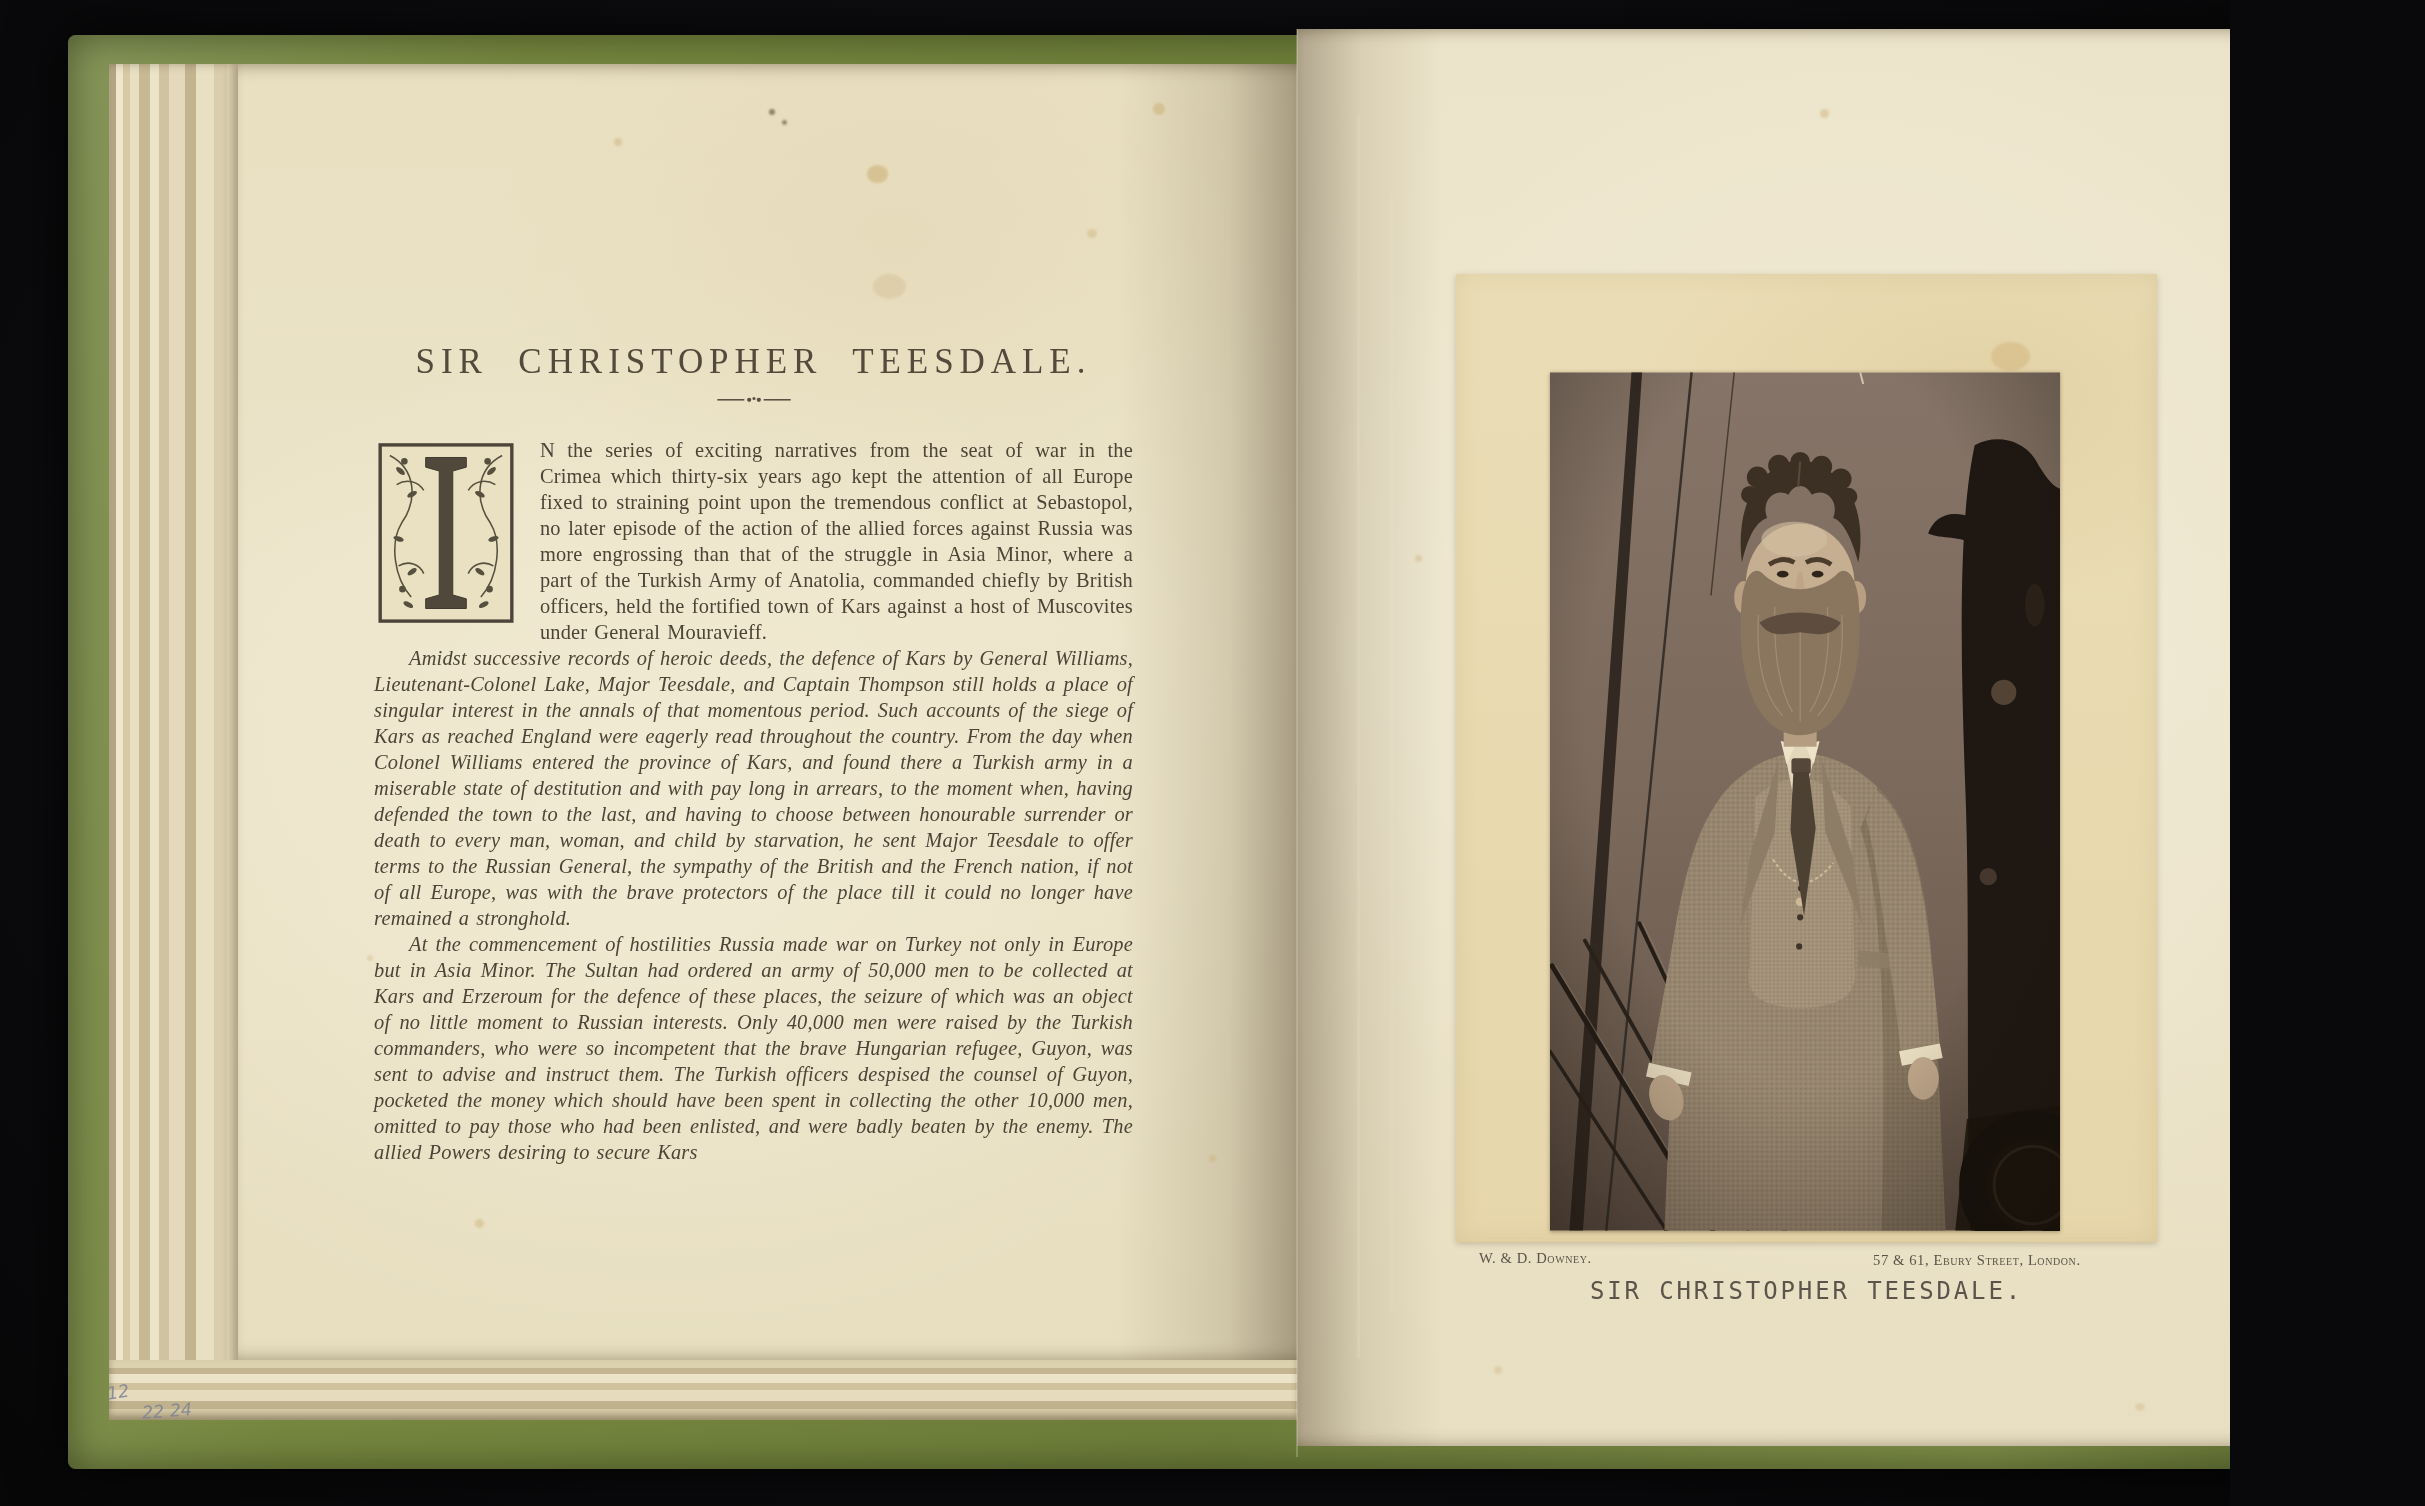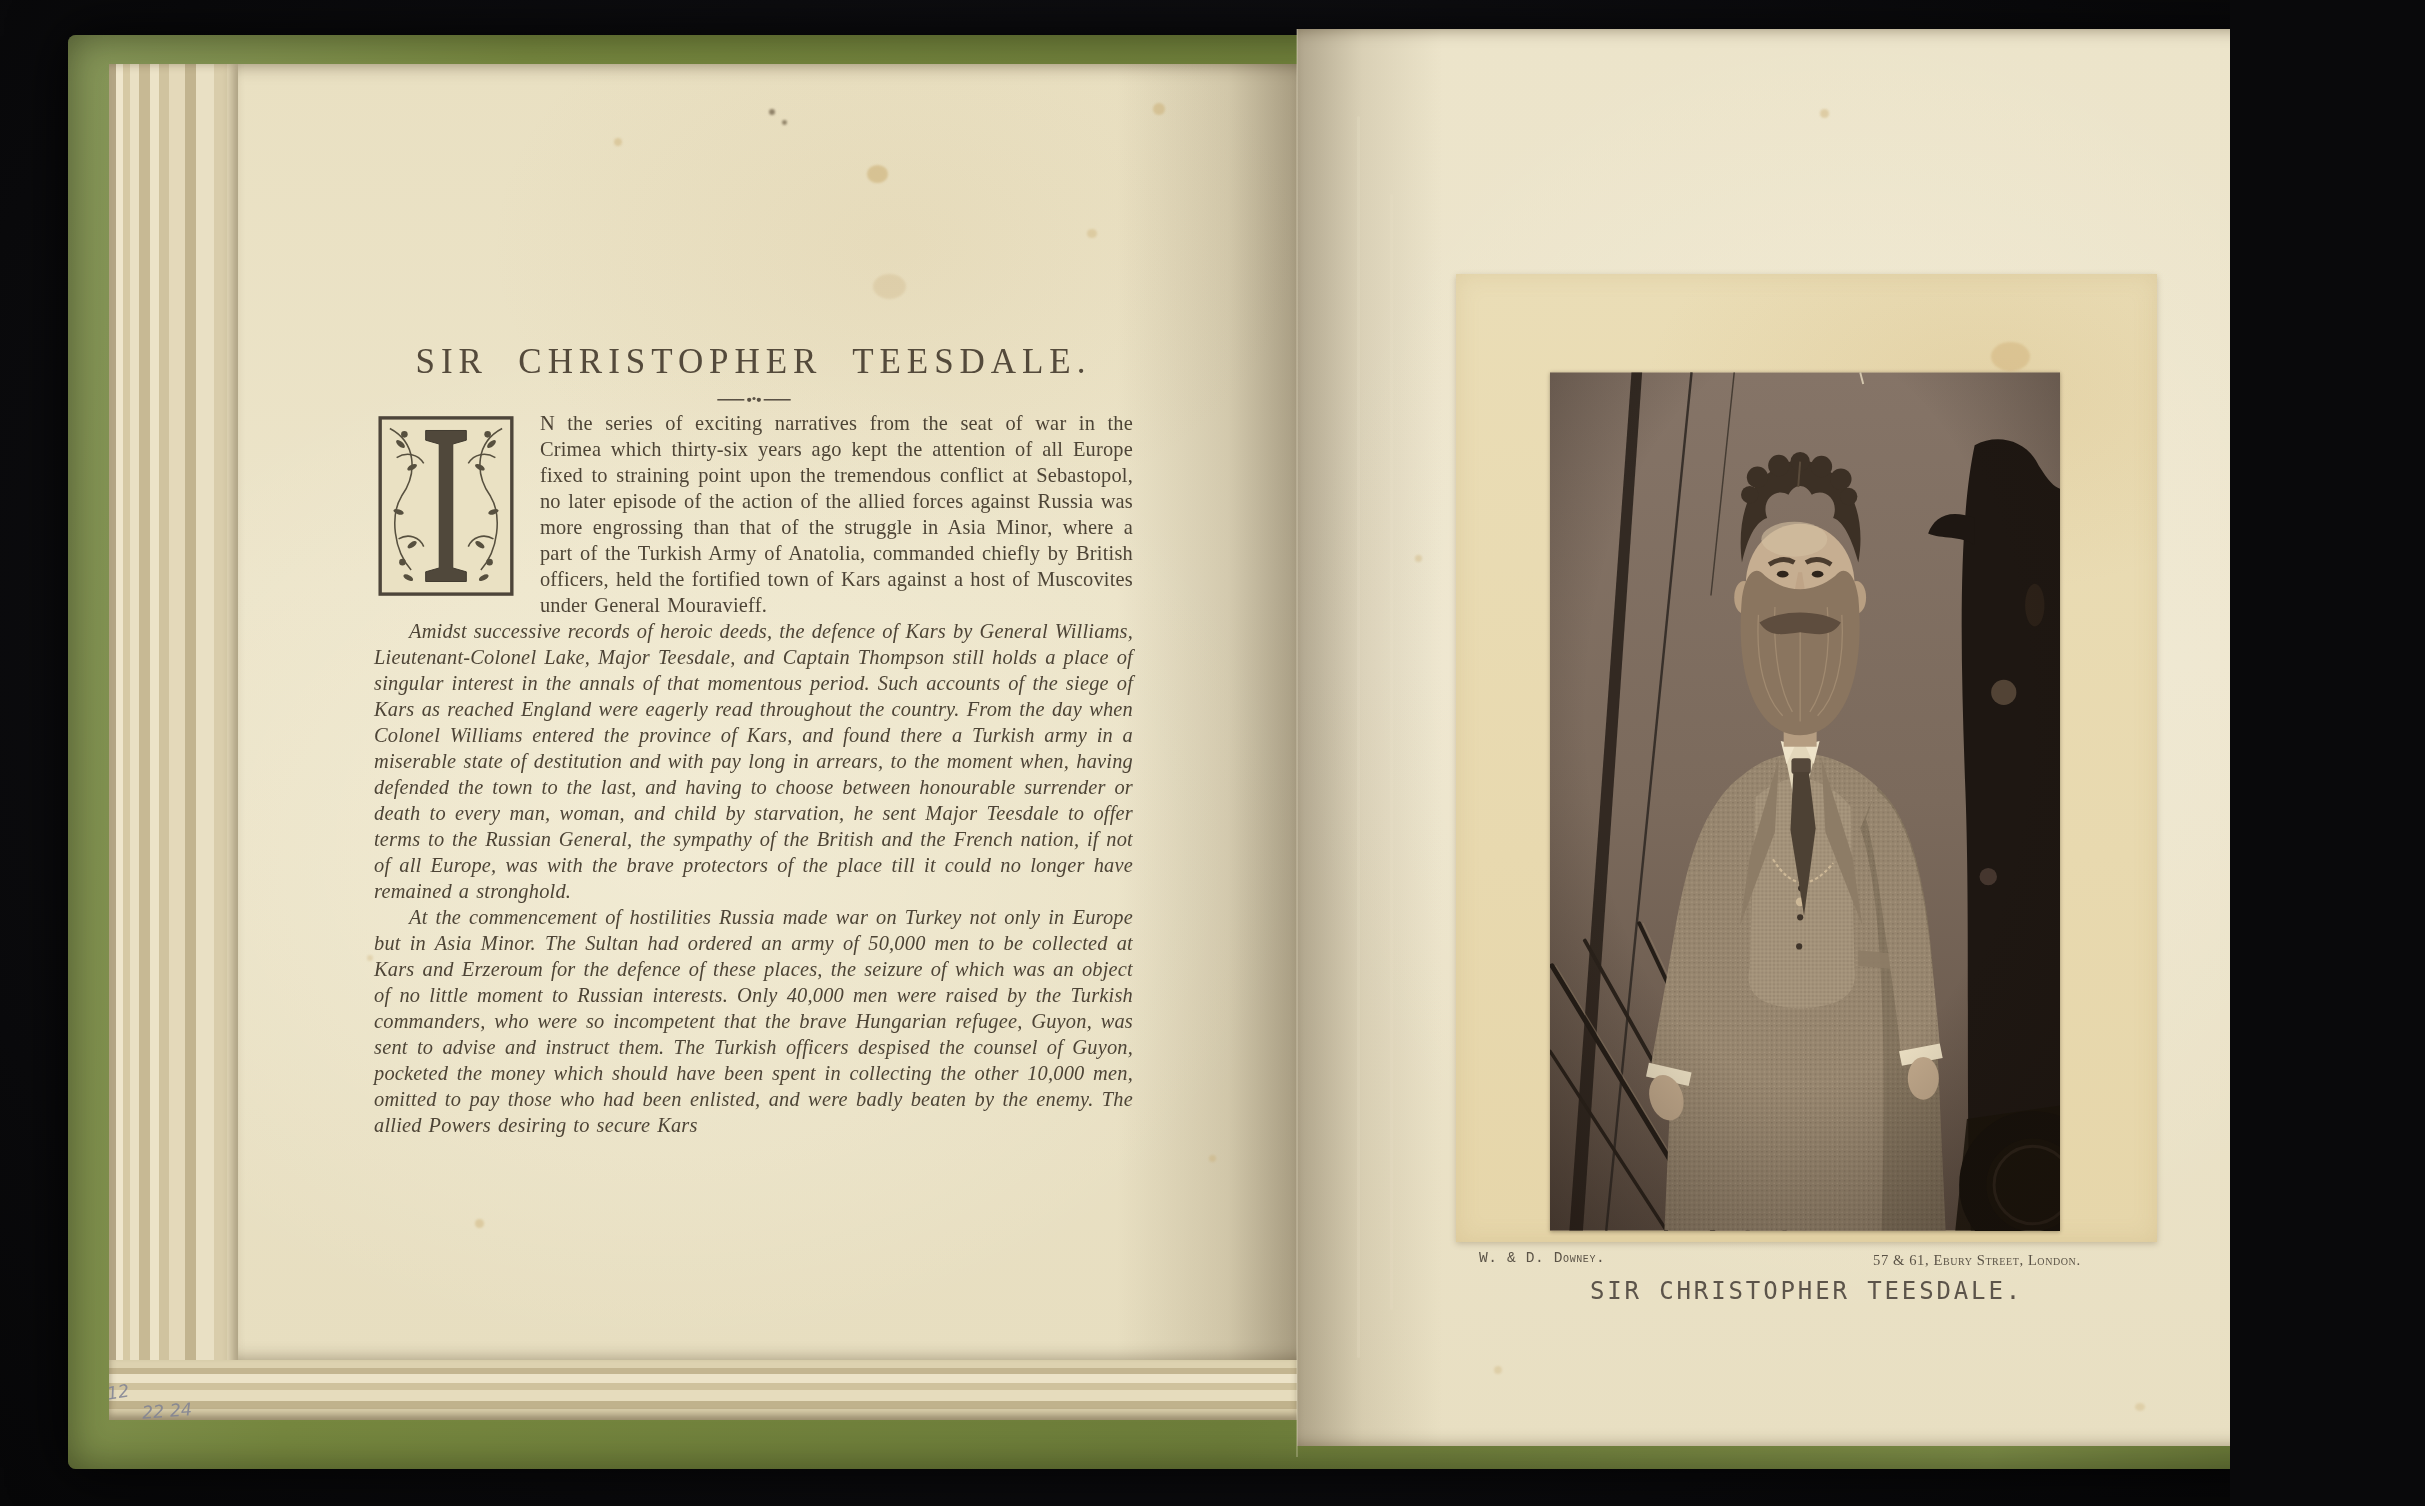--- a/index.html
+++ b/index.html
@@ -65,21 +65,21 @@
   .fold-line{position:absolute;left:1296px;top:29px;width:1.9px;height:1428px;background:rgba(245,237,210,.25);}
   .curl{position:absolute;width:2.9px;background:rgba(250,244,220,.35);border-radius:1.9px;}
   
   .text-column{position:absolute;left:374px;top:342px;width:759px;color:#4d4436;}
   .title{
     margin:0;text-align:center;font-weight:normal;
     font-family:"Liberation Serif",serif;font-size:35px;
     letter-spacing:.17em;word-spacing:.45em;color:#544a3b;
   }
   .ornament-wrap{text-align:center;margin-top:9.7px;}
-  .body-text{}
+  .body-text{margin-top:27px;}
   .dropcap-box{float:left;width:138px;height:182px;margin:4.9px 25px 3.9px 2.9px;}
   .para{
     margin:0;text-align:justify;
     font-size:20.4px;line-height:26px;letter-spacing:.01em;word-spacing:.08em;
     color:#4d4436;
   }
   .para.indent{text-indent:35px;font-style:italic;}
   
   .plate{
     position:absolute;left:1456px;top:274px;width:701px;height:968px;
@@ -89,21 +89,21 @@
     box-shadow:0 1.9px 5.8px rgba(90,70,40,.25), inset 0 0 23px rgba(170,140,80,.18);
   }
   .photo{
     position:absolute;left:1550px;top:372px;width:510px;height:859px;
     box-shadow:0 1px 3.9px rgba(60,45,25,.4);
   }
   .credit{
     position:absolute;font-family:"Liberation Serif",serif;
     font-size:14.6px;color:#5b5347;font-variant-caps:small-caps;letter-spacing:.04em;
   }
-  .credit-left{left:1479px;top:1250px;font-family:Liberation Mono, monospace;}
+  .credit-left{left:1479px;top:1250px;}
   .credit-right{left:1873px;top:1252px;width:260px;text-align:left;}
   .photo-caption{
     position:absolute;left:1456px;top:1277px;width:701px;text-align:center;
     font-family:"DejaVu Sans Mono",monospace;font-size:24px;letter-spacing:.12em;
     color:#5c544a;
   }
   
   .pencil{
     position:absolute;font-family:"DejaVu Sans",sans-serif;font-style:italic;
     font-size:17.5px;color:#7f8294;opacity:.85;

